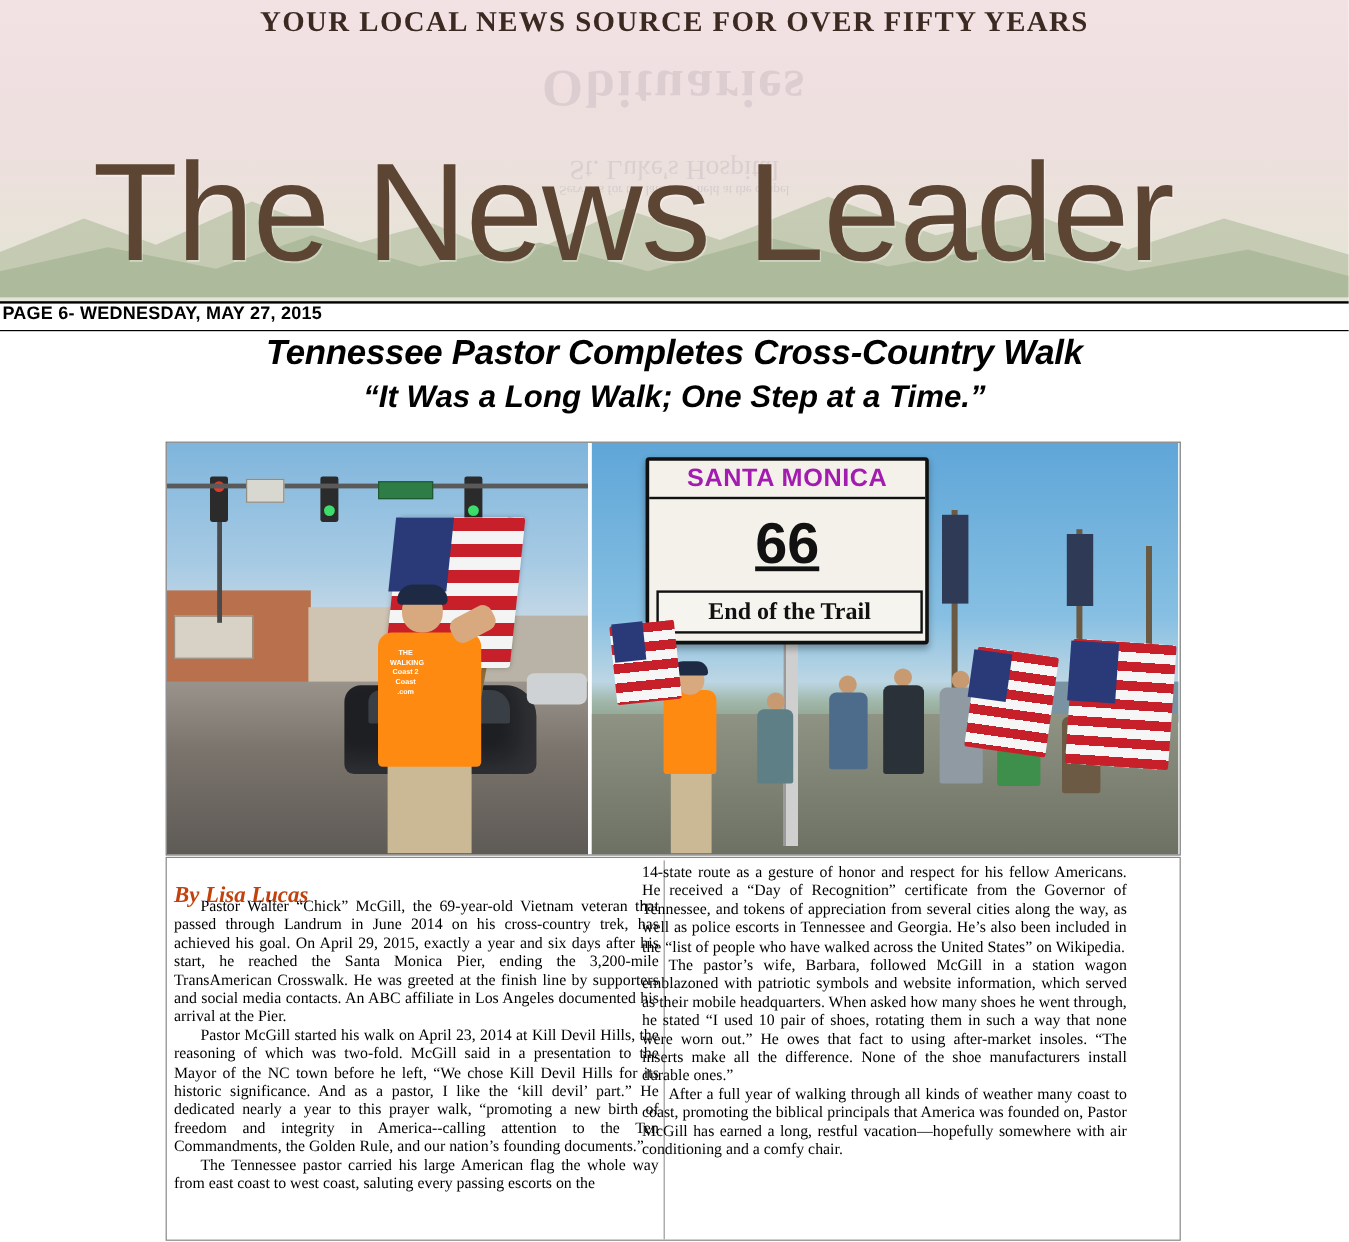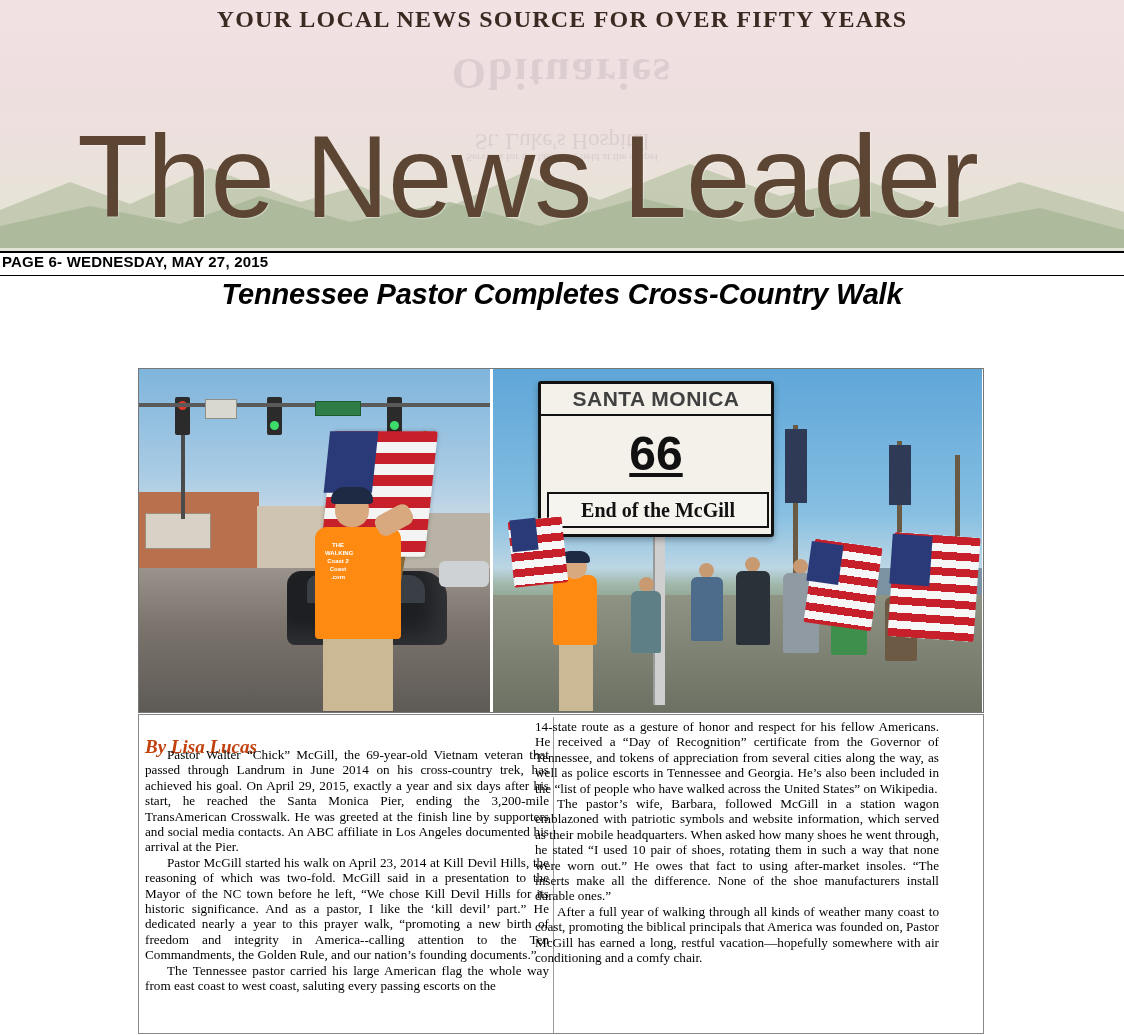--- a/index.html
+++ b/index.html
@@ -273,21 +273,21 @@
   }
   .pr-sign {
     position: absolute; left: 45px; top: 12px; width: 230px; height: 150px;
     background: #f3f1ea; border: 3px solid #111; border-radius: 3px;
     box-shadow: 0 3px 6px rgba(0,0,0,.3);
   }
   .pr-sign-top {
     position: absolute; left: 0; top: 0; width: 100%; height: 30px;
     display: flex; align-items: center; justify-content: center;
     font-family: "Liberation Sans", sans-serif; font-weight: bold;
-    font-size: 21px; color: #404040; letter-spacing: .5px;
+    font-size: 21px; color: #a21caf; letter-spacing: .5px;
     border-bottom: 2px solid #111;
   }
   .pr-shield {
     position: absolute; left: 52px; top: 33px; width: 126px; height: 72px;
     display: flex; align-items: center; justify-content: center;
     font-family: "Liberation Sans", sans-serif; font-weight: bold;
     font-size: 48px; color: #111; text-decoration: underline;
   }
   .pr-sign-bot {
     position: absolute; left: 6px; bottom: 6px; width: calc(100% - 12px); height: 32px;
@@ -390,20 +390,21 @@
 
   <div class="tagline1">YOUR LOCAL NEWS SOURCE FOR OVER FIFTY YEARS</div>
   <div class="paper-title">The News Leader</div>
 </div>
 
 <div class="datebar"></div>
 <div class="datebar-text">PAGE 6- WEDNESDAY, MAY 27, 2015</div>
 
 <div class="article">
   <div class="headline">Tennessee Pastor Completes Cross-Country Walk</div>
+  <div class="subhead">“It Was a Long Walk; One Step at a Time.”</div>
 </div>
 
 <div class="photos">
 
   <div class="photo photo-left">
     <div class="pl-sky"></div>
     <div class="pl-bldg1"></div>
     <div class="pl-bldg1b"></div>
     <div class="pl-bldg2"></div>
     <div class="pl-bldg3"></div>
@@ -447,21 +448,21 @@
     <div class="pr-palm" style="left:300px; top:56px; height:150px;"></div>
     <div class="pr-banner" style="left:292px; top:60px;"></div>
     <div class="pr-palm" style="left:404px; top:72px; height:130px;"></div>
     <div class="pr-banner" style="left:396px; top:76px; height:60px;"></div>
     <div class="pr-palm" style="left:462px; top:86px; height:110px;"></div>
 
     <div class="pr-signpost"></div>
     <div class="pr-sign">
       <div class="pr-sign-top">SANTA MONICA</div>
       <div class="pr-shield">66</div>
-      <div class="pr-sign-bot">End of the McGill</div>
+      <div class="pr-sign-bot">End of the Trail</div>
     </div>
 
     <div class="pr-head" style="left:206px; top:194px;"></div>
     <div class="pr-person" style="left:198px; top:208px; width:32px; height:64px; background:#4d6b8a;"></div>
 
     <div class="pr-head" style="left:252px; top:188px;"></div>
     <div class="pr-person" style="left:243px; top:202px; width:34px; height:74px; background:#2b3138;"></div>
 
     <div class="pr-head" style="left:300px; top:190px;"></div>
     <div class="pr-person" style="left:290px; top:204px; width:36px; height:80px; background:#8f9aa3;"></div>

